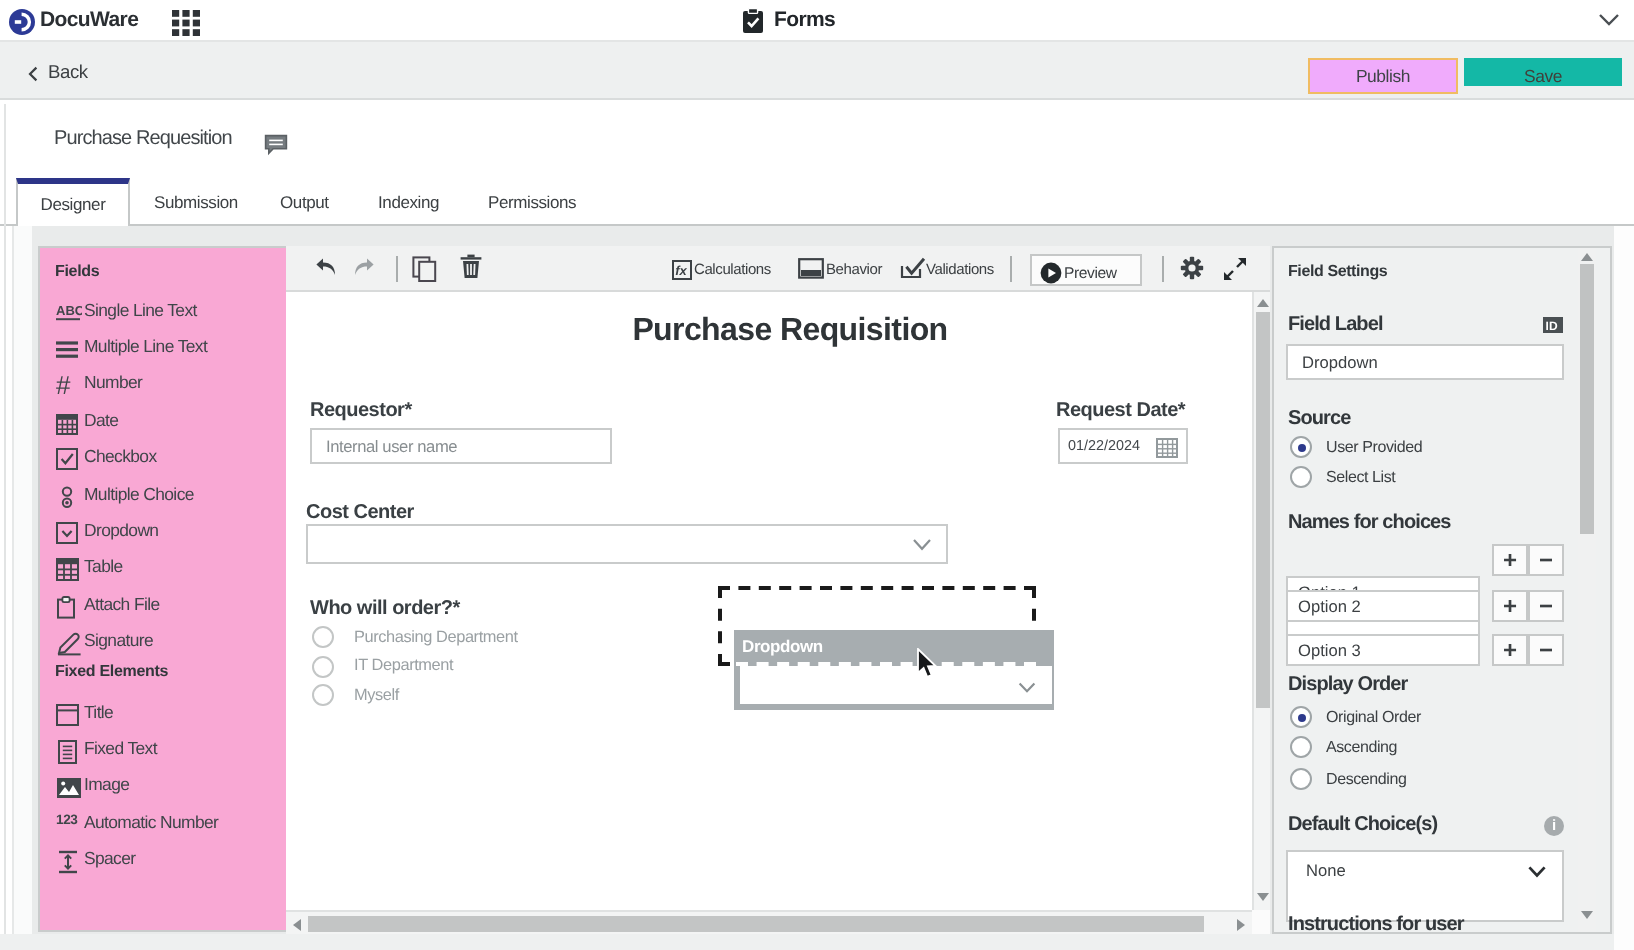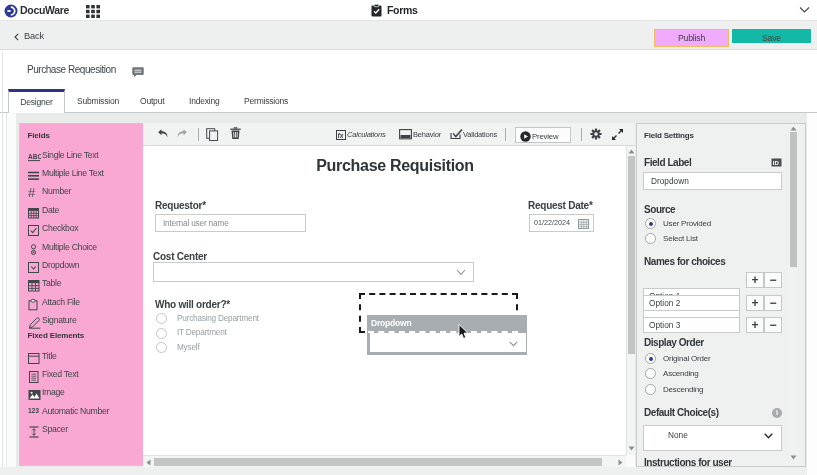--- a/index.html
+++ b/index.html
@@ -282,21 +282,21 @@
           <line x1="3.7" y1="5" x2="3.9" y2="10.5"></line>
           <line x1="5.5" y1="5" x2="5.5" y2="10.5"></line>
           <line x1="7.3" y1="5" x2="7.1" y2="10.5"></line>
         </g>
       </svg>
 
     <svg class="abs" style="left:193px; top:7px;" width="10" height="10" viewBox="0 0 10 10">
         <rect x="0.5" y="0.5" width="9" height="9" fill="none" stroke="#3c4145" stroke-width="1"></rect>
         <text x="1.6" y="7.6" font-family="Liberation Sans" font-style="italic" font-weight="bold" font-size="6.5" fill="#3c4145">fx</text>
       </svg>
-    <div class="tbtxt" style="left:204px;font-style:italic;">Calculations</div>
+    <div class="tbtxt" style="left:204px;">Calculations</div>
     <svg class="abs" style="left:256px; top:6px;" width="13" height="11" viewBox="0 0 13 11">
         <rect x="0.6" y="0.6" width="11.8" height="9.2" fill="none" stroke="#3c4145" stroke-width="1.1"></rect>
         <rect x="1.5" y="6" width="10" height="3" fill="#3c4145"></rect>
       </svg>
     <div class="tbtxt" style="left:270px;">Behavior</div>
     <svg class="abs" style="left:307px; top:5px;" width="13" height="12" viewBox="0 0 13 12">
         <path d="M1 5 v5.5 h9 v-4" fill="none" stroke="#3c4145" stroke-width="1.1"></path>
         <path d="M3.2 5.4 L5.8 8.6 L12 1.4" fill="none" stroke="#3c4145" stroke-width="1.5"></path>
       </svg>
     <div class="tbtxt" style="left:320px;">Validations</div>
@@ -434,21 +434,21 @@
         <div style="position:absolute; left:2.75px; top:2.75px; width:4.5px; height:4.5px; border-radius:50%; background:#2e3a8c;"></div>
       </div>
     <div class="rp-rtxt" style="top:230px;">Original Order</div>
     <div class="radio" style="left:8px; top:244.4px; border-color:#9fa5a7;"></div>
     <div class="rp-rtxt" style="top:245.4px;">Ascending</div>
     <div class="radio" style="left:8px; top:259.8px; border-color:#9fa5a7;"></div>
     <div class="rp-rtxt" style="top:260.8px;">Descending</div>
 
     <div class="rp-h" style="top:283px;">Default Choice(s)</div>
     <div class="abs" style="left:135px; top:284px; width:10px; height:10px; border-radius:50%; background:#a6abad; color:#fff; font-size:7.5px; font-weight:bold; text-align:center; line-height:10px;">i</div>
-    <div class="rp-input" style="top:301px; width:139px; height:26px; line-height:18px; padding-left:24px;">None
+    <div class="rp-input" style="top:301px; width:139px; height:36px; line-height:18px; padding-left:9px;">None
       <svg class="abs" style="right:8px; top:7px;" width="9" height="6" viewBox="0 0 9 6">
           <path d="M0.7 0.7 L4.5 4.7 L8.3 0.7" fill="none" stroke="#2b2f32" stroke-width="1.4"></path>
         </svg>
     </div>
 
     <div class="rp-h" style="top:333px;">Instructions for user</div>
   </div>
   <div class="abs" id="rsb">
     <svg class="abs" style="left:1px; top:2px;" width="7" height="5" viewBox="0 0 7 5">
         <path d="M0.5 4.5 L3.5 0.5 L6.5 4.5 Z" fill="#8a8f91"></path>

